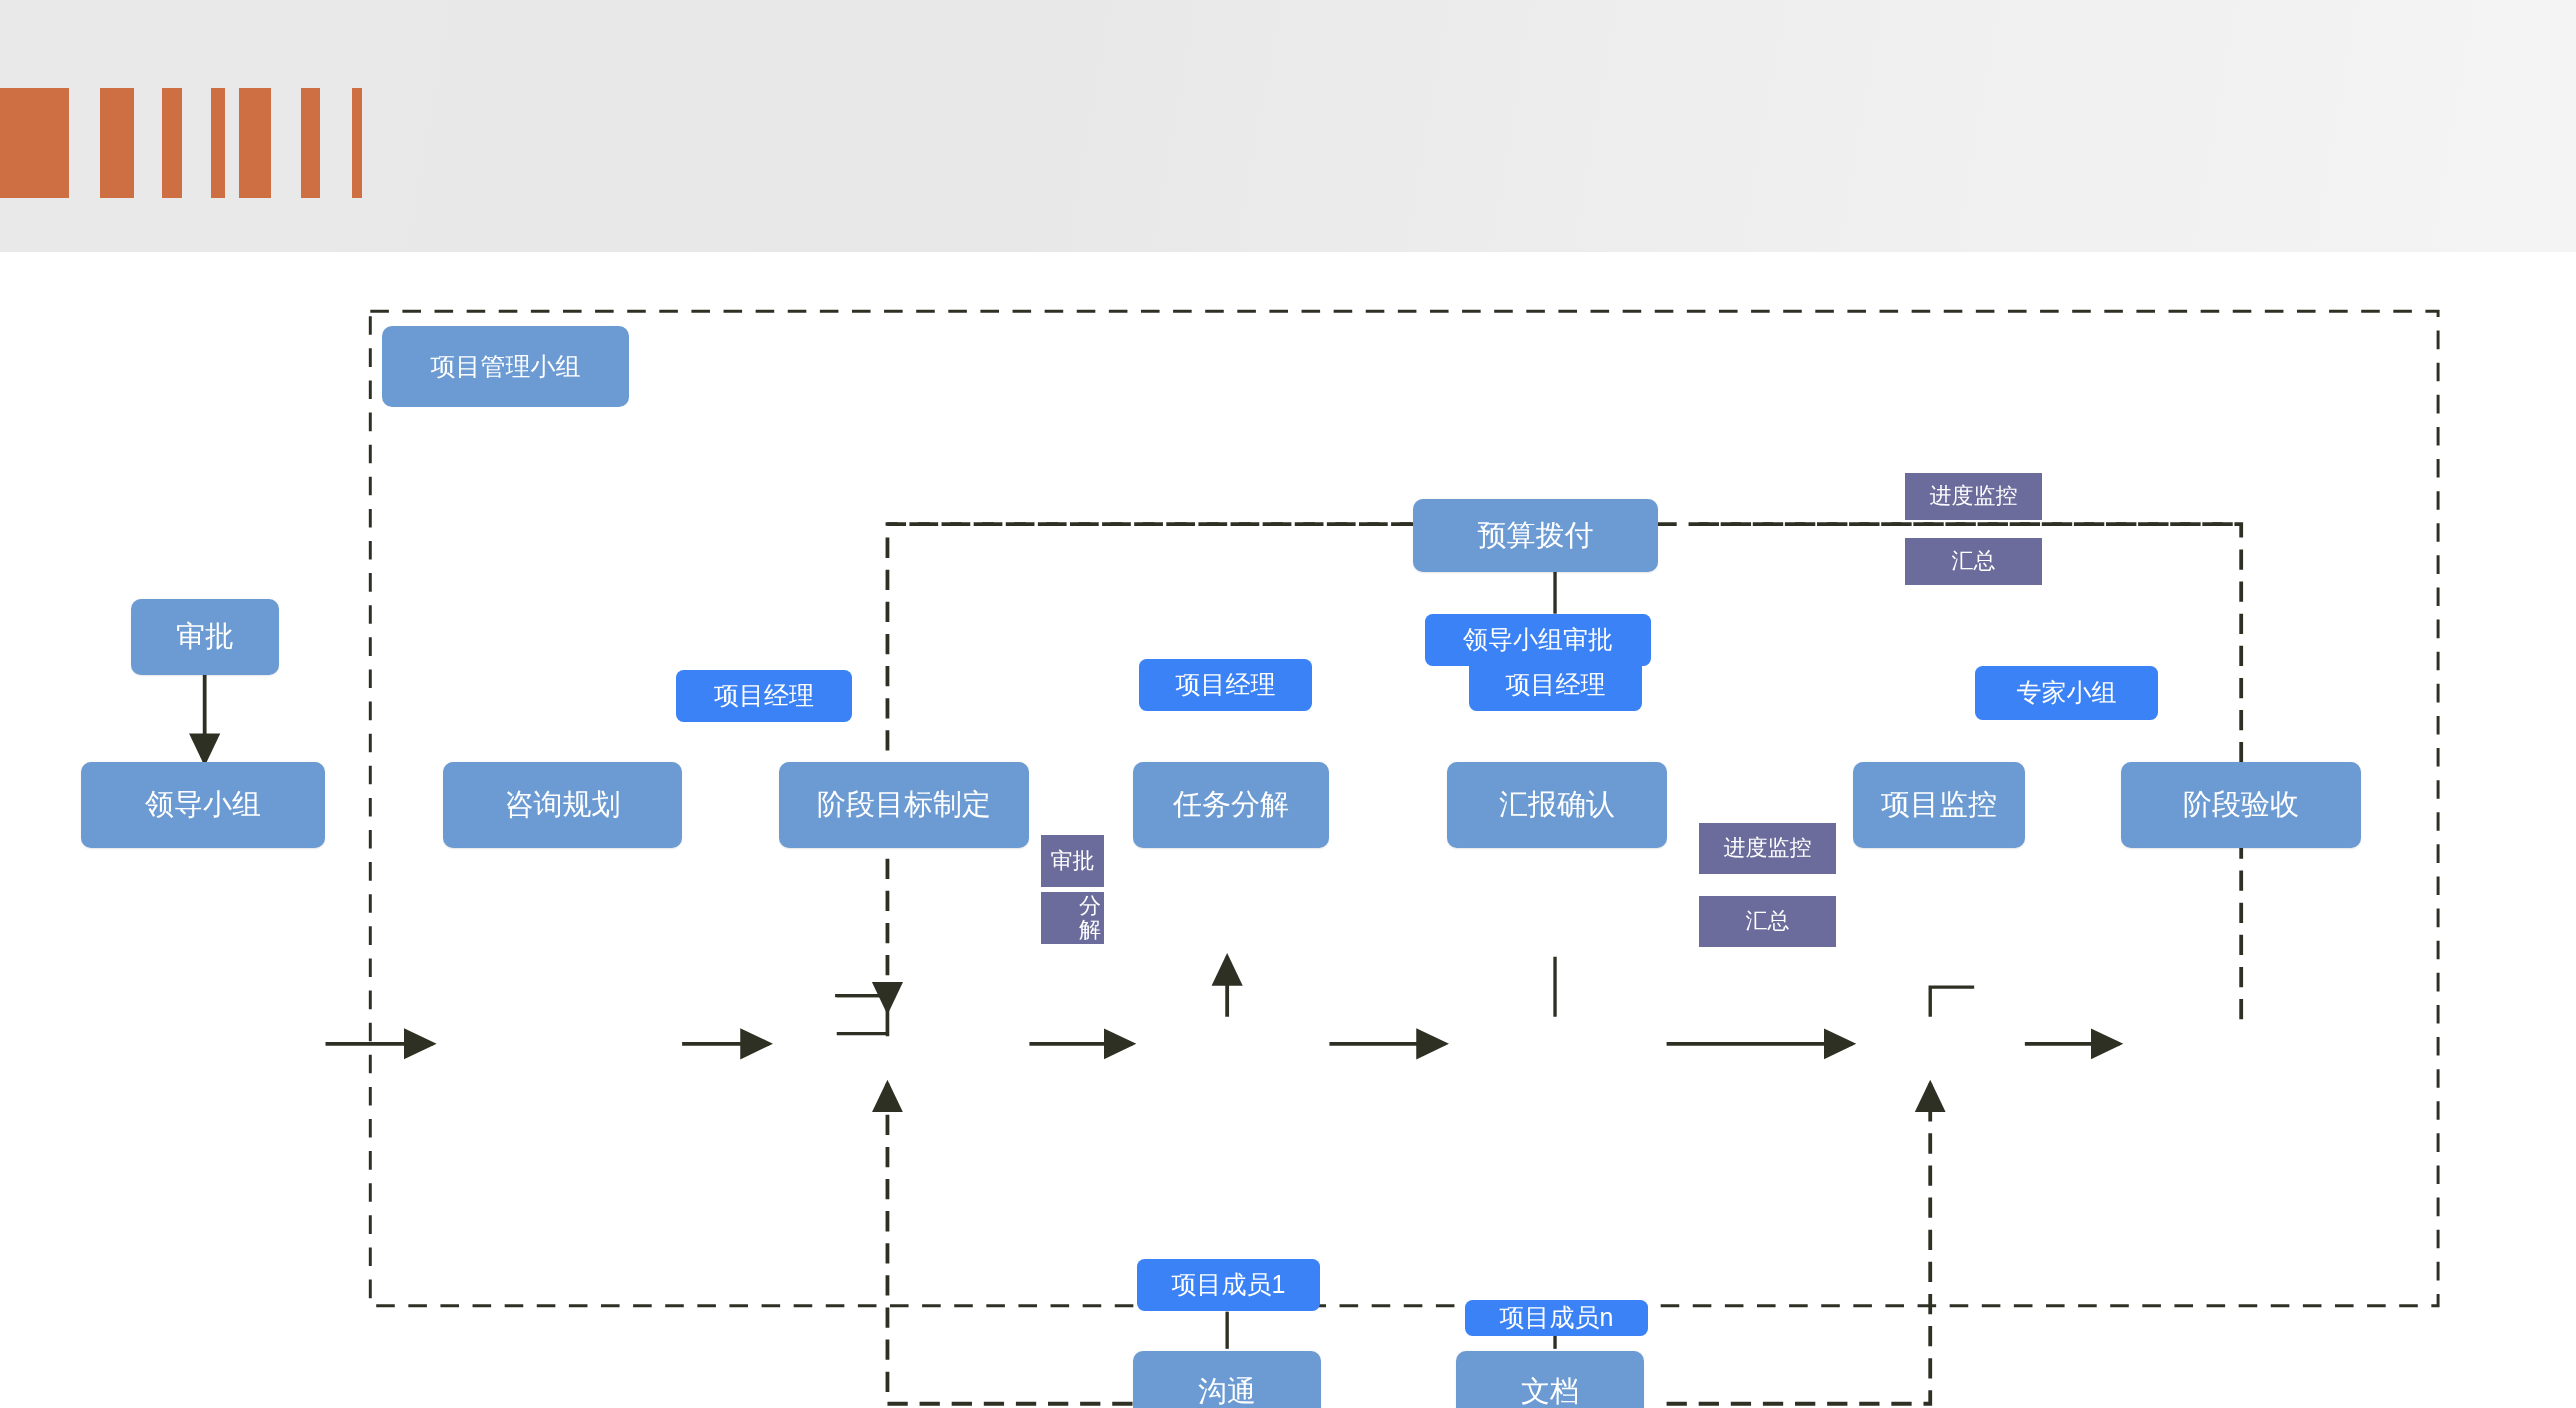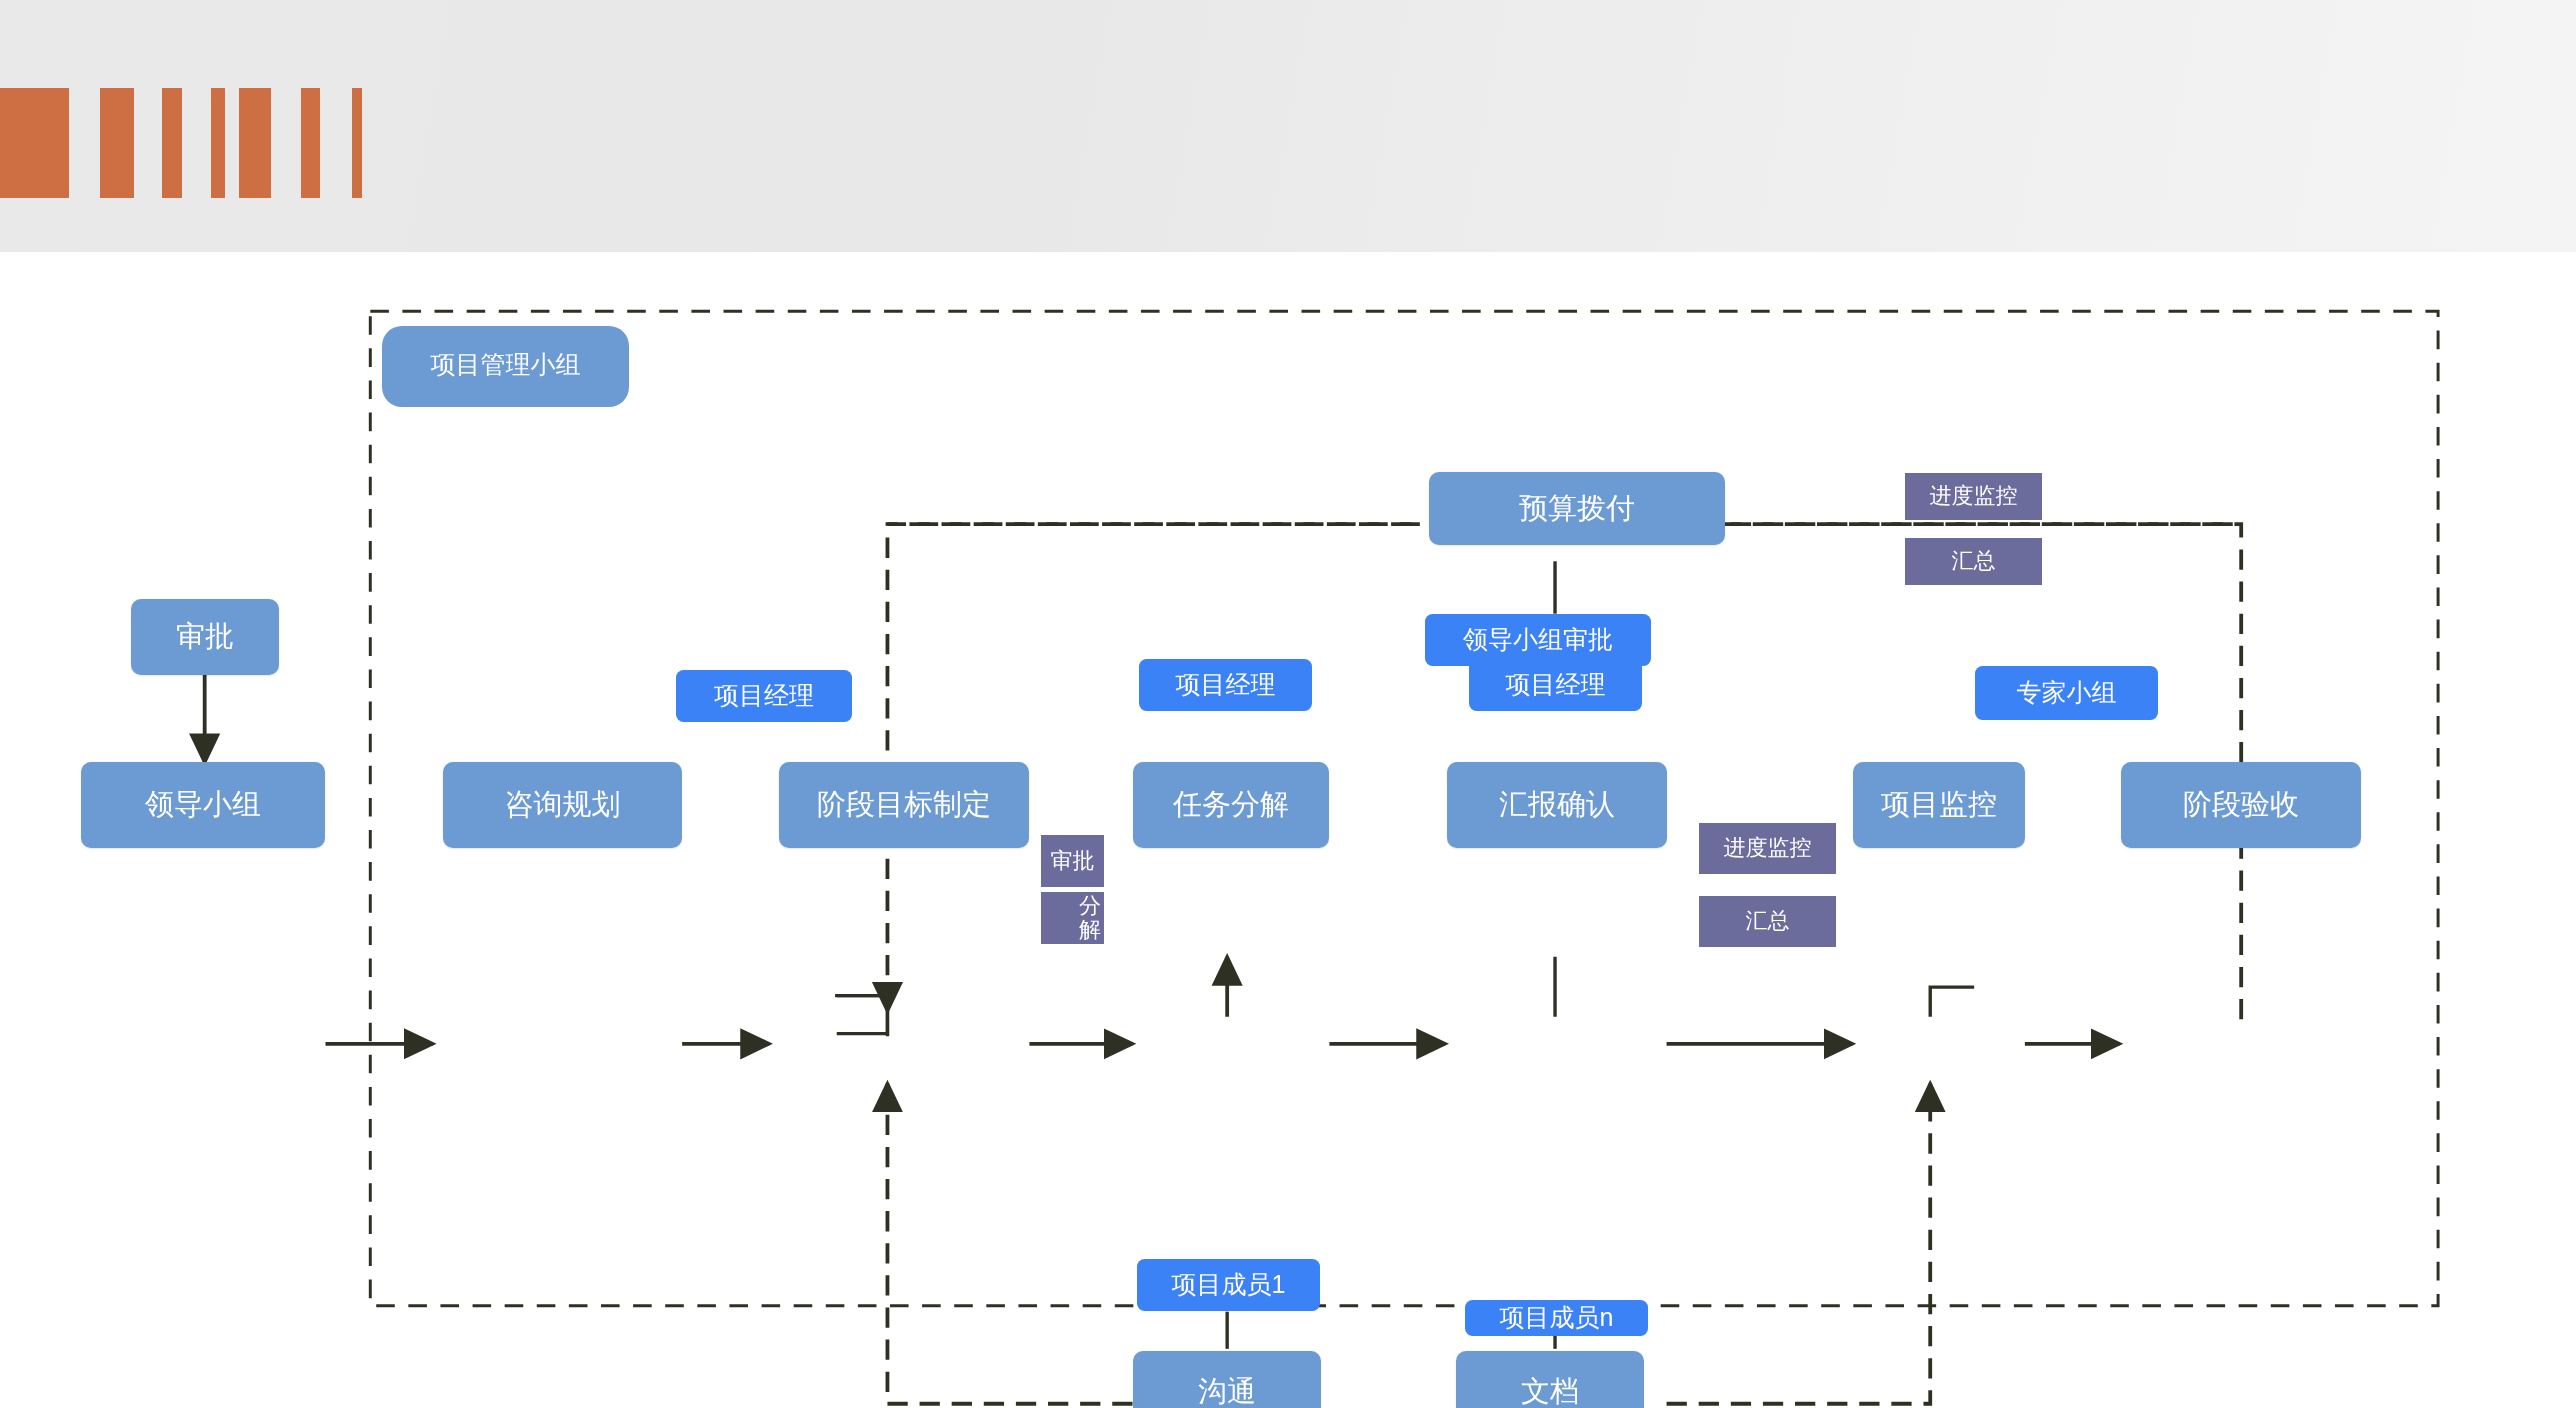--- a/index.html
+++ b/index.html
@@ -31,21 +31,21 @@
   .node{
     position:absolute;box-sizing:border-box;
     display:flex;align-items:center;justify-content:center;
     text-align:center;color:#ffffff;
     font-family:"Liberation Sans","DejaVu Sans",sans-serif;
     line-height:1.1;
   }
   .n-blue{background:#6b9bd2;border-radius:10px;font-size:29px;box-shadow:0 0.8px 1.7px rgba(0,0,0,.10);}
   .n-yellow{background:#3b82f6;border-radius:7.6px;font-size:25px;}
   .n-purple{background:#6b6b9c;border-radius:0px;font-size:22px;}
-  .n-group{background:#6b9bd2;border-radius:20px;font-size:25px;font-family:Liberation Mono, monospace;}
+  .n-group{background:#6b9bd2;border-radius:10px;font-size:25px;}
 </style>
 </head>
 <body>
 
 <div id="header-band">
   <div id="header-stripes">
     <i style="left:0px;width:69px;background:#cd6f42;"></i>
     <i style="left:100px;width:34px;background:#cd6f42;"></i>
     <i style="left:162px;width:20px;background:#cd6f42;"></i>
     <i style="left:211px;width:13.5px;background:#cd6f42;"></i>
@@ -111,21 +111,21 @@
   <div class="node n-blue" style="left:779px;top:510px;width:250px;height:86px;">阶段目标制定</div>
 
   <div class="node n-blue" style="left:1133px;top:510px;width:196px;height:86px;">任务分解</div>
 
   <div class="node n-blue" style="left:1447px;top:510px;width:220px;height:86px;">汇报确认</div>
 
   <div class="node n-blue" style="left:1853px;top:510px;width:172px;height:86px;">项目监控</div>
 
   <div class="node n-blue" style="left:2121px;top:510px;width:240px;height:86px;">阶段验收</div>
 
-  <div class="node n-blue" style="left:1413px;top:220px;width:296px;height:73px;margin-left:16px;">预算拨付</div>
+  <div class="node n-blue" style="left:1413px;top:247px;width:245px;height:73px;">预算拨付</div>
 
   <div class="node n-yellow" style="left:1425px;top:362px;width:226px;height:52px;">领导小组审批</div>
 
   <div class="node n-yellow" style="left:676px;top:418px;width:176px;height:52px;">项目经理</div>
 
   <div class="node n-yellow" style="left:1139px;top:407px;width:173px;height:52px;">项目经理</div>
 
   <div class="node n-yellow" style="left:1469px;top:407px;width:173px;height:52px;">项目经理</div>
 
   <div class="node n-yellow" style="left:1975px;top:414px;width:183px;height:54px;text-align:right;">专家小组</div>

